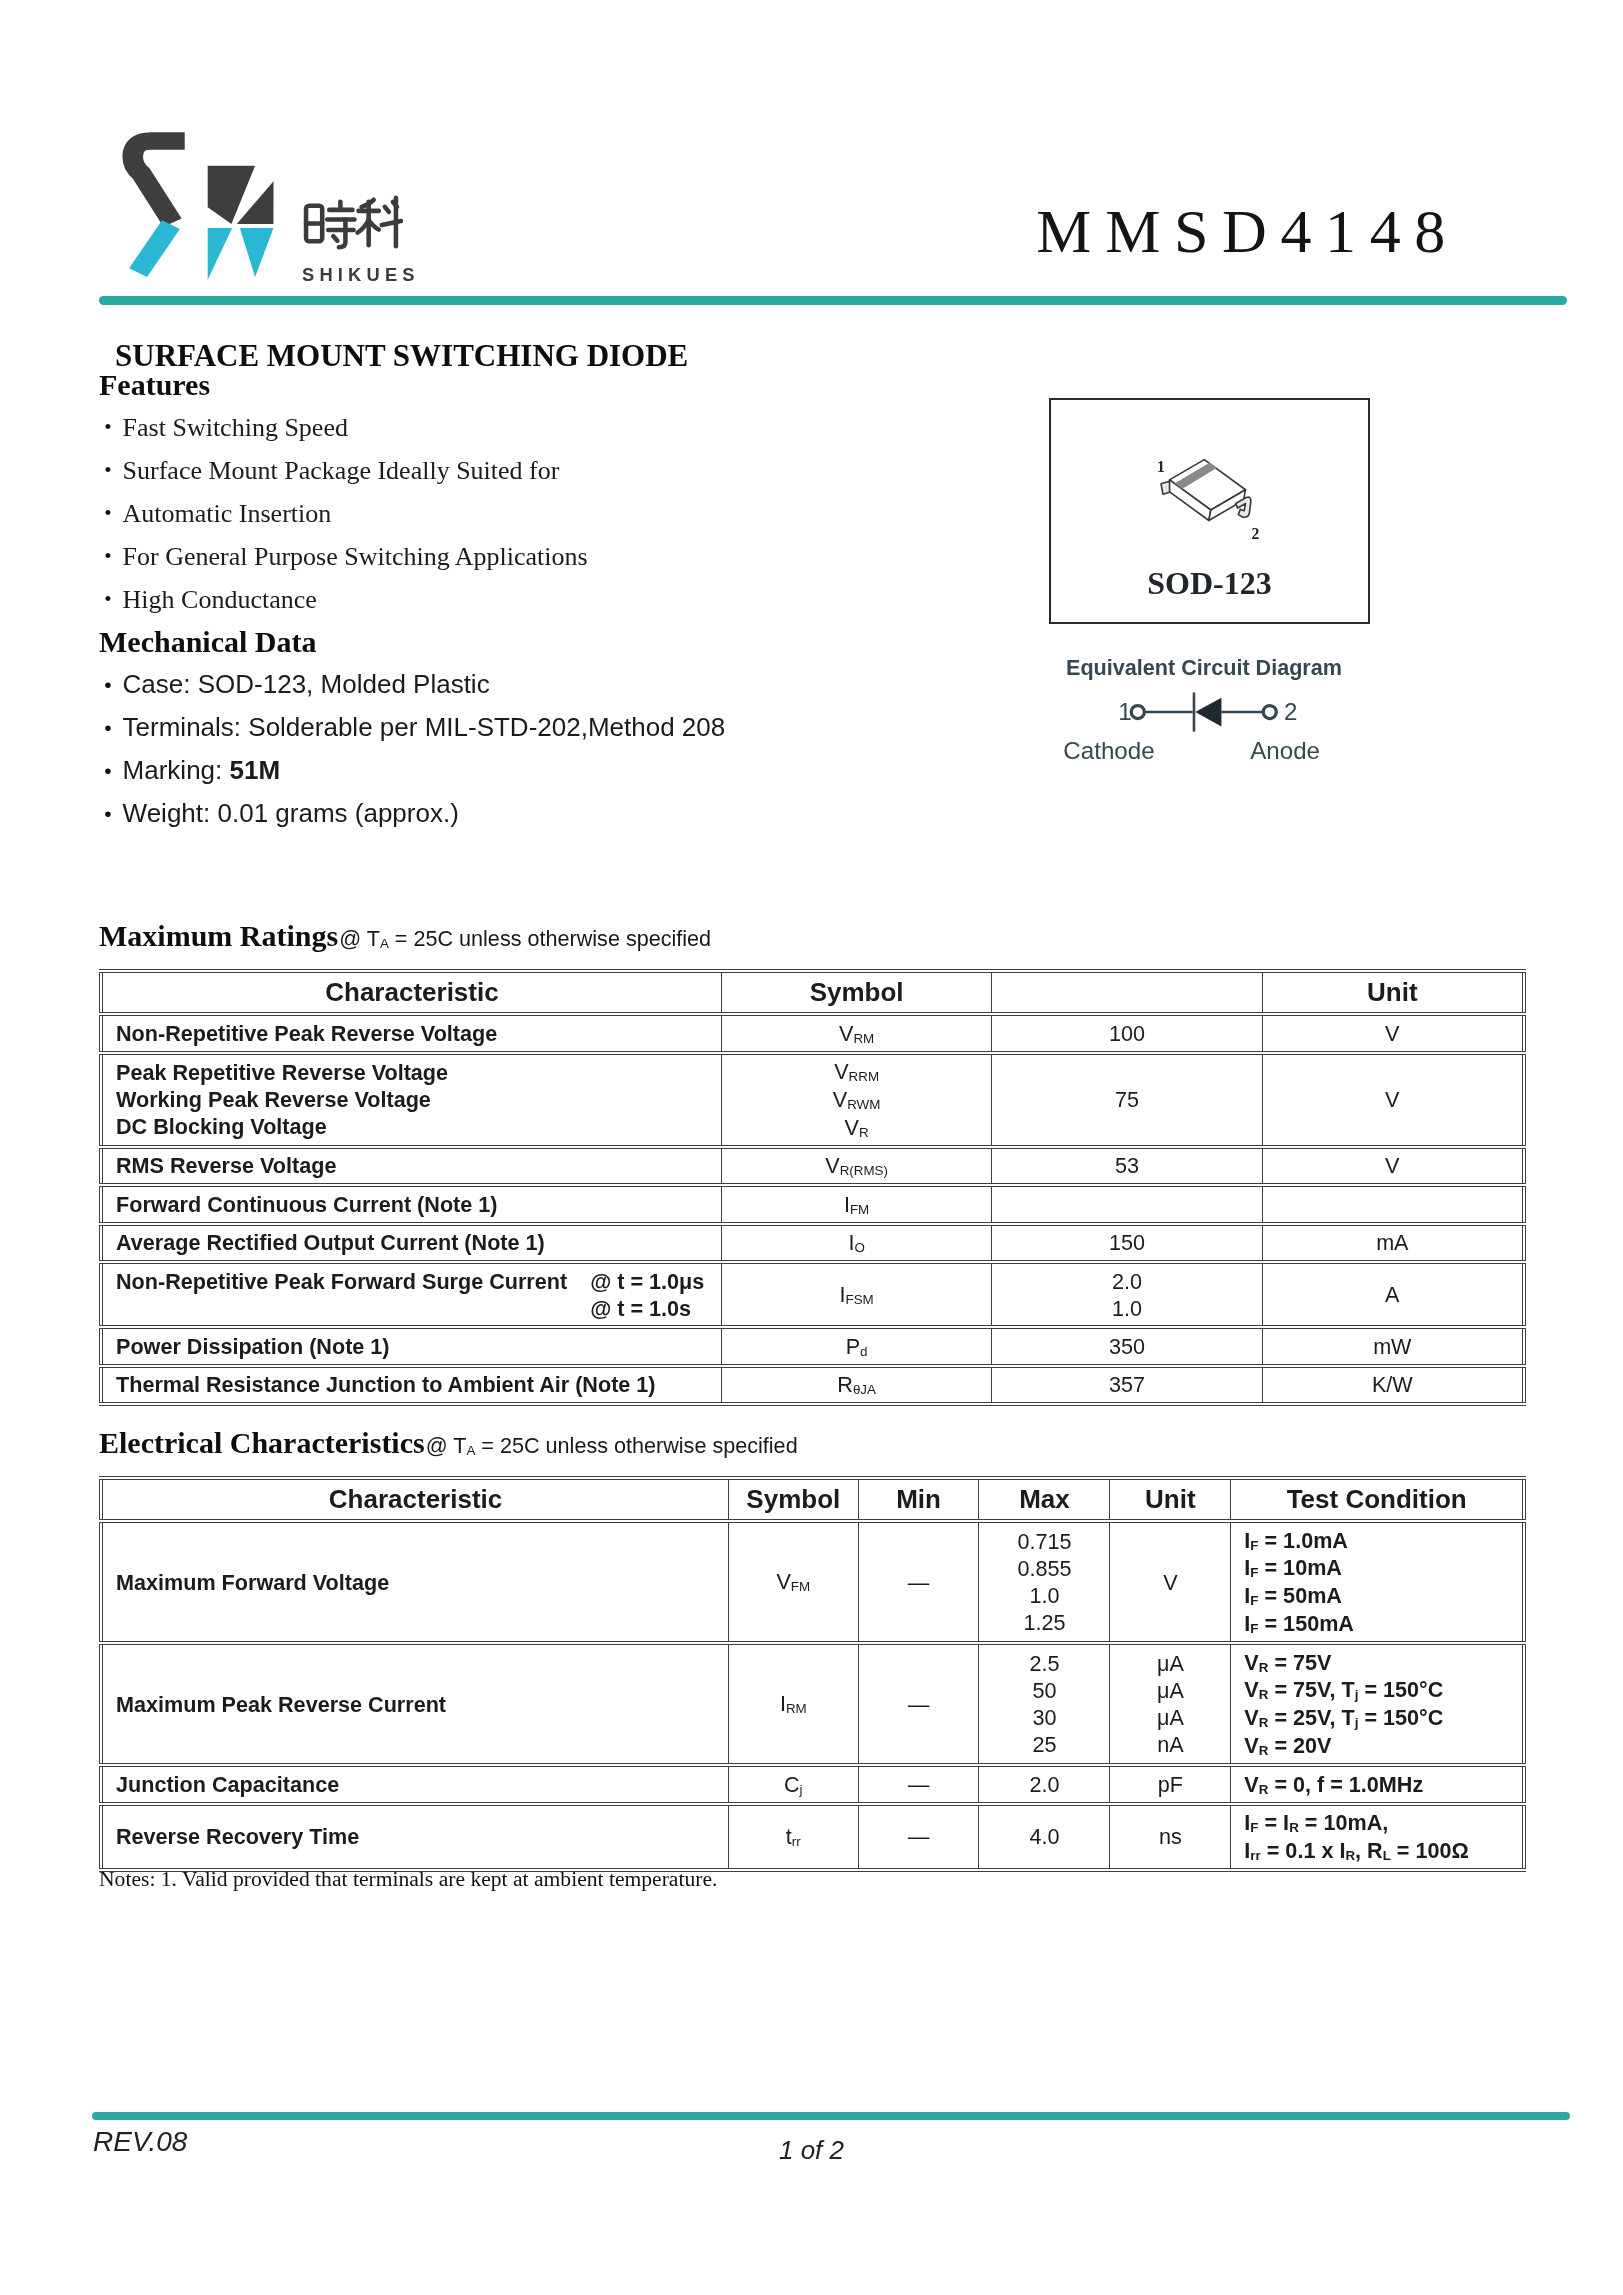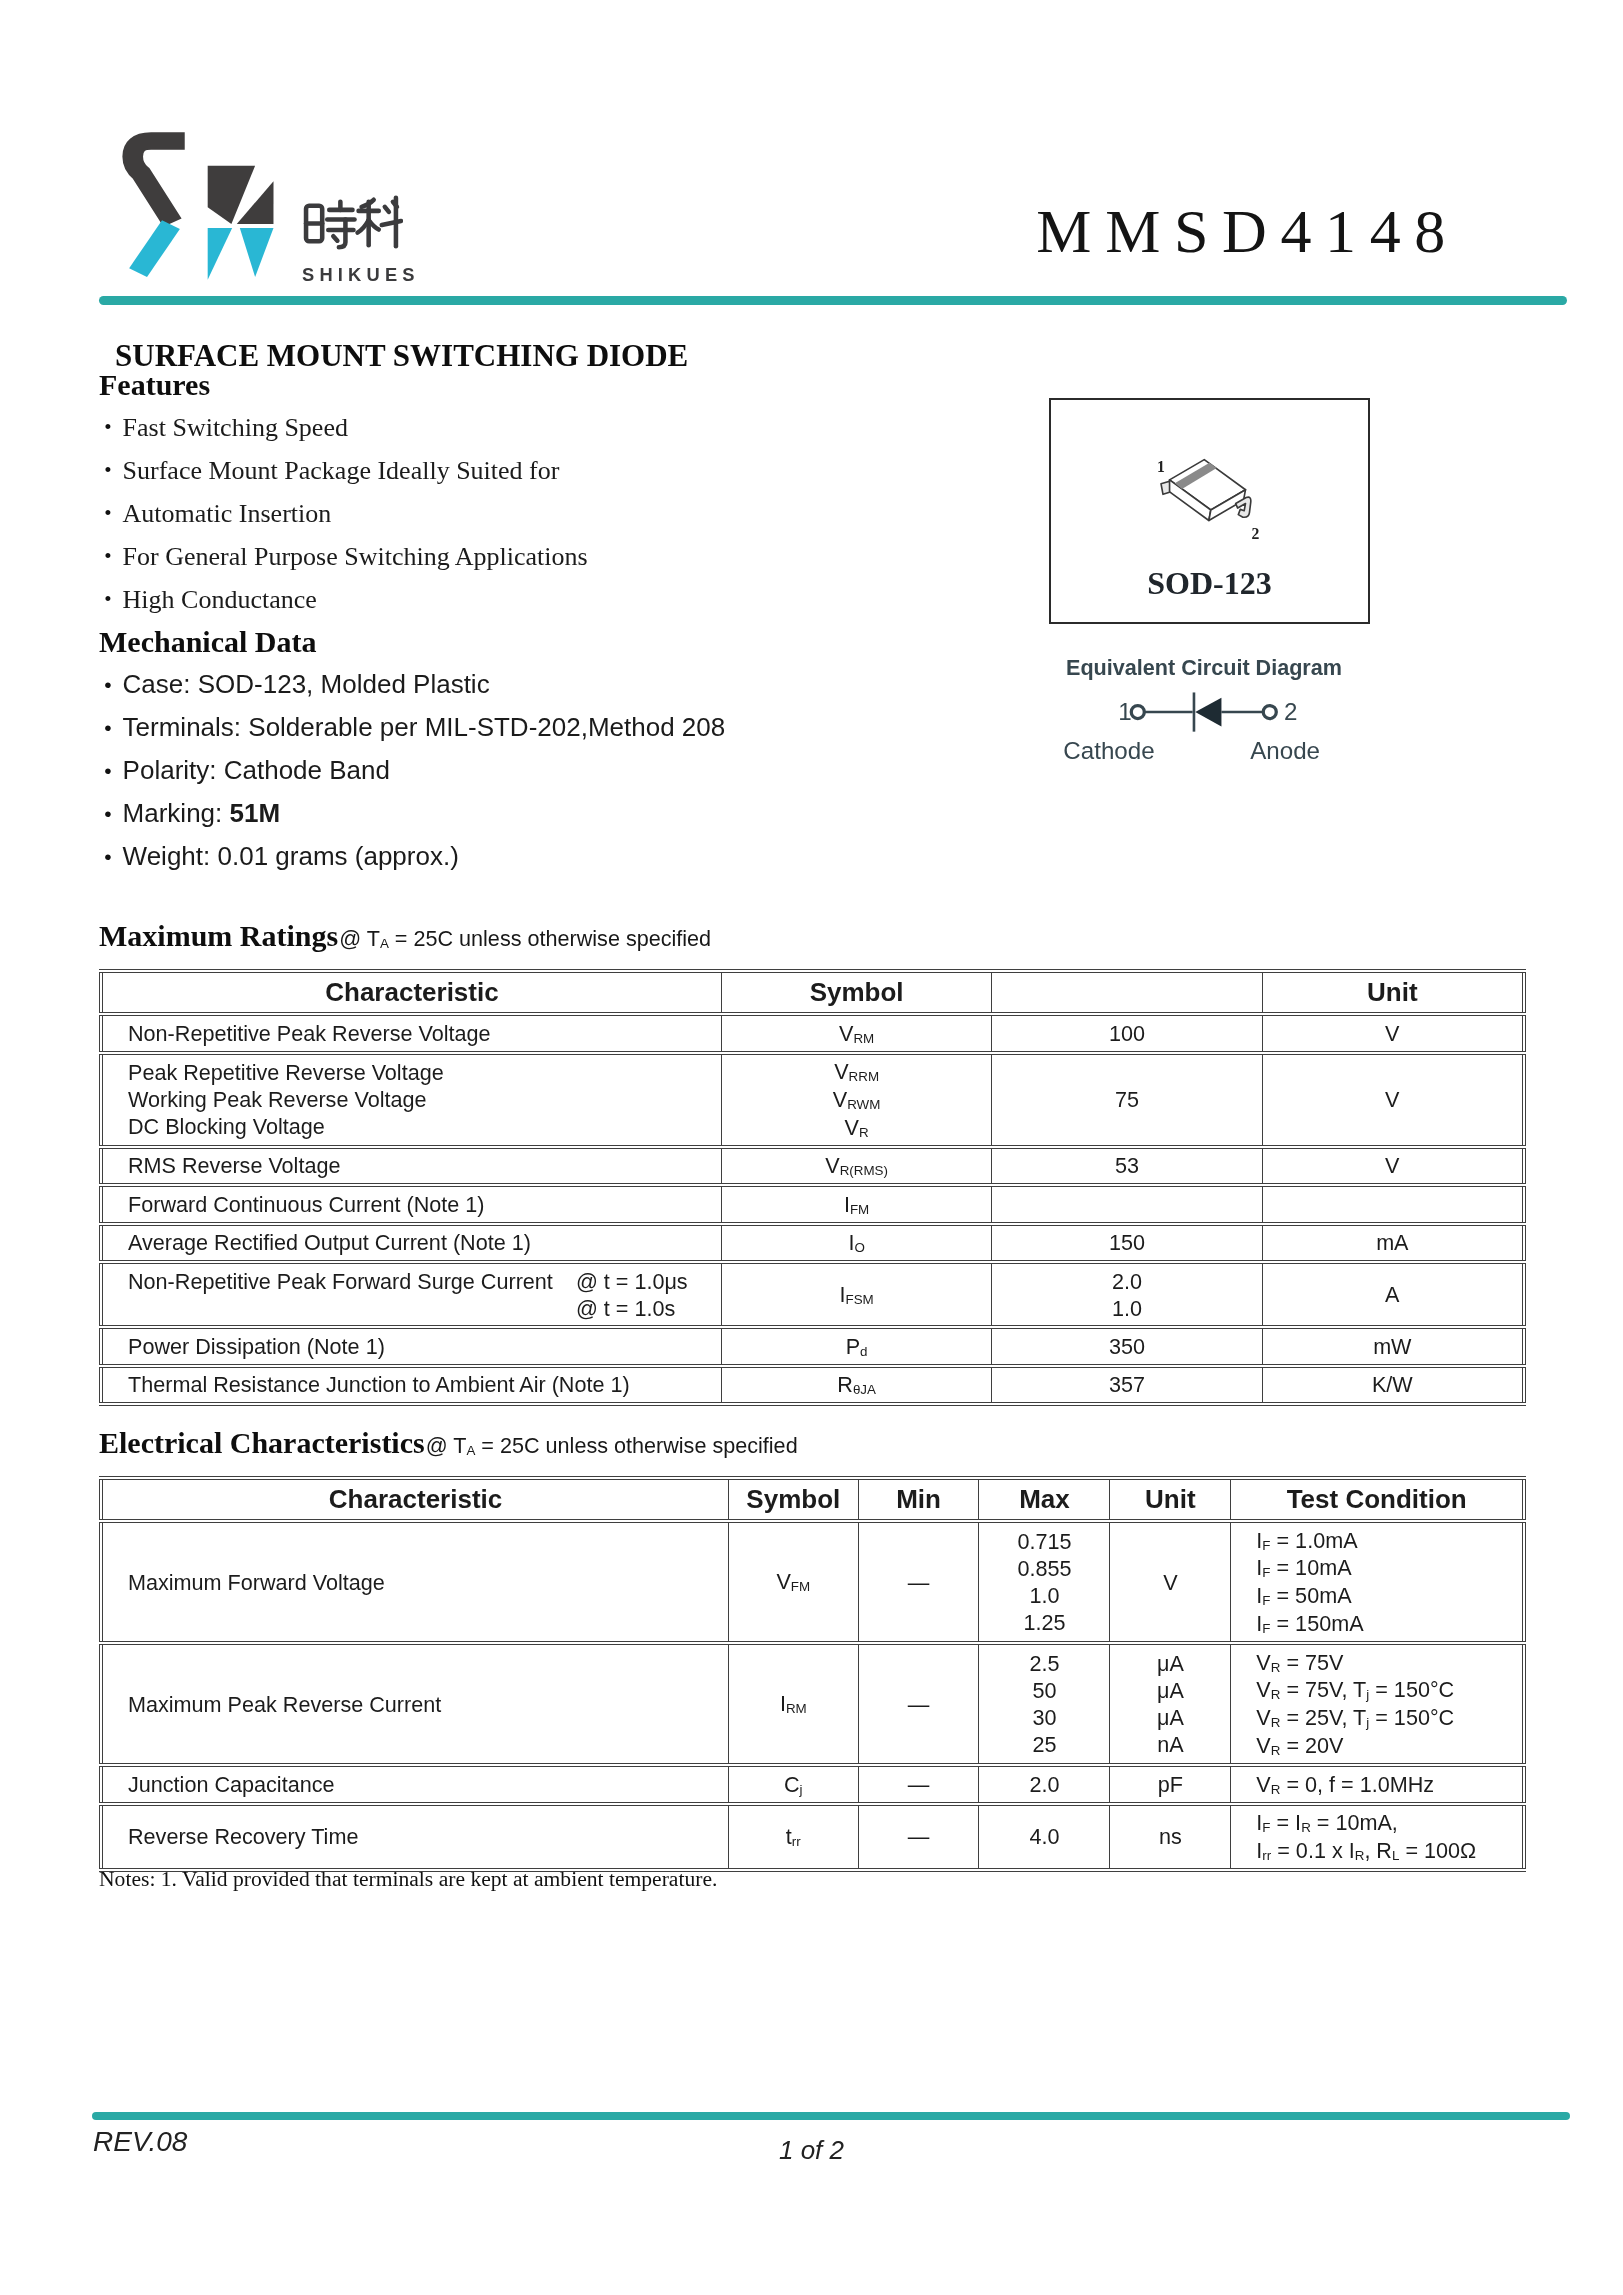--- a/index.html
+++ b/index.html
@@ -44,21 +44,21 @@
   .max-sec{top:915px;}
   .elec-sec{top:1422px;}
   .cond{margin-left:1px;font-family:"Liberation Sans",sans-serif;font-size:21.6px;
         font-weight:normal;color:#181818;}
   table.spec{border-collapse:collapse;width:100%;table-layout:fixed;margin-top:3.9px;
              font-size:21.6px;color:#1c1c1c;background:#fff;border:4.6px double #3f3f3f;}
   table.spec th,table.spec td{border-left:1.3px solid #3f3f3f;border-right:1.3px solid #3f3f3f;
              border-top:4.6px double #3f3f3f;border-bottom:4.6px double #3f3f3f;
              padding:3.3px 5.2px;text-align:center;vertical-align:middle;line-height:1.26;}
   table.spec th{font-size:26px;}
-  table.spec td.left{text-align:left;padding-left:25px;}
+  table.spec td.left{text-align:left;padding-left:13px;font-weight:bold;}
   table.max tr{height:35px;}
   table.max thead tr{height:41px;}
   table.elec thead tr{height:42px;}
   table.elec tr{height:34px;}
   .cellflex{display:flex;align-items:flex-start;gap:23px;}
   .condstack{text-align:left;}
 
   .notes{position:absolute;left:99px;top:1867px;font-family:"Liberation Serif",serif;
          font-size:21.6px;color:#121212;}
 
@@ -111,21 +111,20 @@
         <li class="serif">Fast Switching Speed</li>
         <li class="serif">Surface Mount Package Ideally Suited for</li>
         <li class="serif">Automatic Insertion</li>
         <li class="serif">For General Purpose Switching Applications</li>
         <li class="serif">High Conductance</li>
       </ul>
     <h2 class="sec-h">Mechanical Data</h2>
     <ul class="blist">
         <li class="sans">Case: SOD-123, Molded Plastic</li>
         <li class="sans">Terminals: Solderable per MIL-STD-202,Method 208</li>
-        <li class="sans">Polarity: Cathode Band</li>
         <li class="sans">Marking: <b>51M</b></li>
         <li class="sans">Weight: 0.01 grams (approx.)</li>
       </ul>
   </section>
 
   <div class="pkg-box">
     <svg width="317" height="222" viewBox="0 0 484 339" aria-hidden="true">
       <g stroke="#3a3a3a" stroke-width="2.5" fill="#ffffff" stroke-linejoin="round">
         <polygon points="181,122 234,91 297,137 244,168"></polygon>
         <polygon points="181,122 244,168 241,184 178,138"></polygon>

